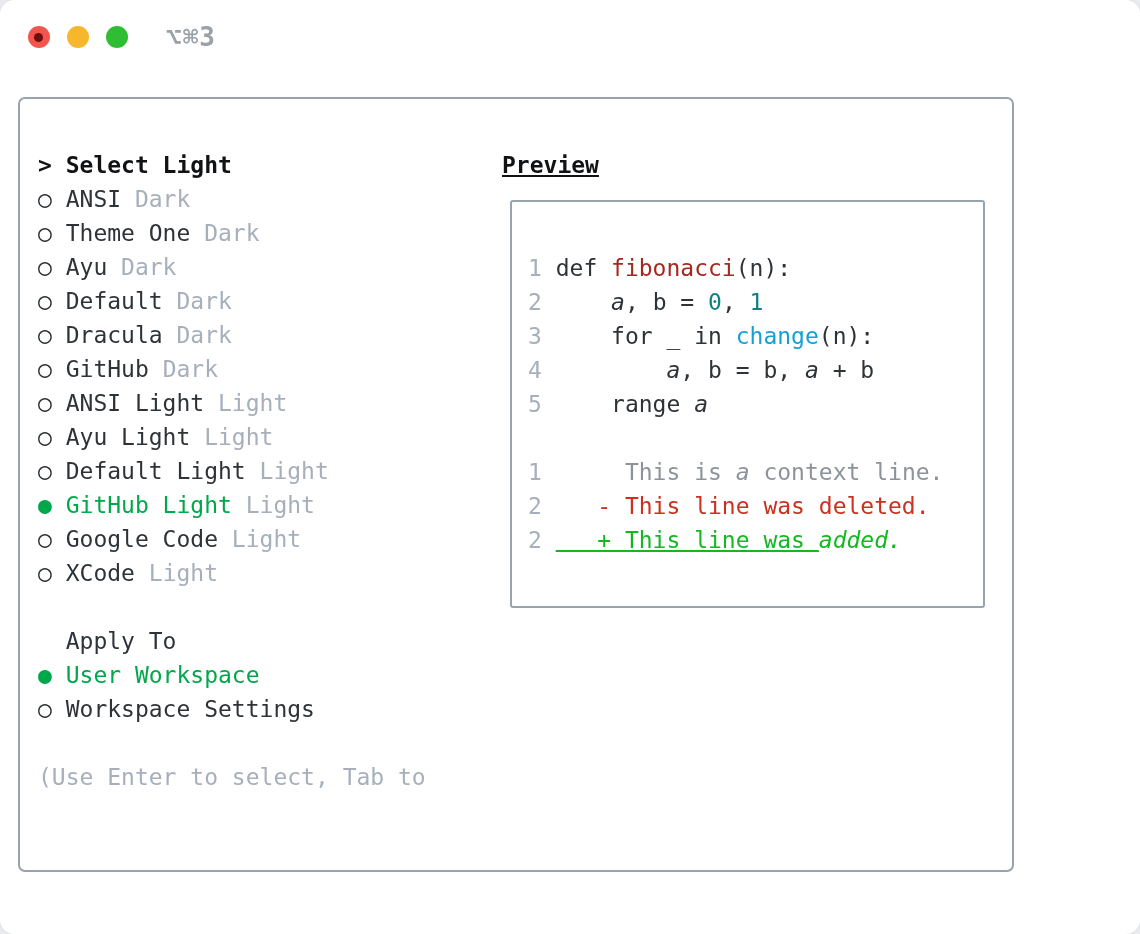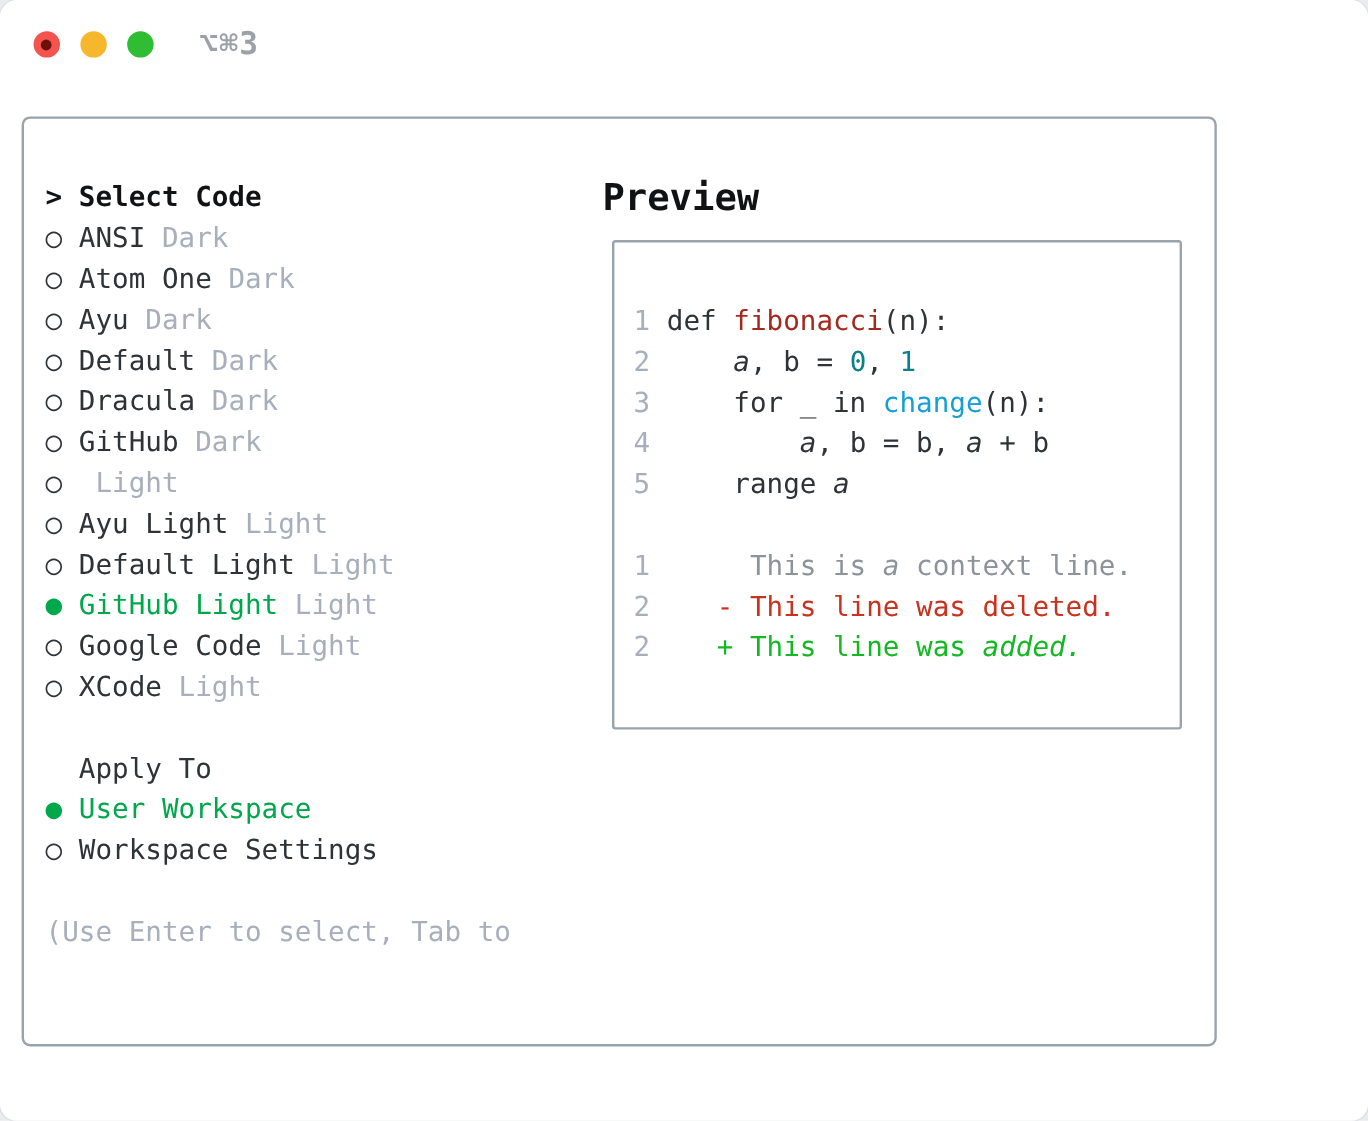--- a/index.html
+++ b/index.html
@@ -29,37 +29,37 @@
          border:2px solid var(--border);border-radius:7px;}
   .leftcol{position:absolute;left:18px;top:49px;font-size:23px;line-height:34px;color:var(--text);}
   .row{display:flex;white-space:pre;}
   .bullet{display:inline-block;width:2ch;white-space:pre;}
   .variant{margin-left:1ch;color:var(--muted);}
   .header-row{font-weight:bold;color:var(--heading);}
   .selected .bullet,.selected .label{color:var(--selection-green);}
   .spacer{height:34px;}
   .help{color:var(--muted);white-space:pre;line-height:34px;}
   
-  .preview-title{position:absolute;left:482px;top:49px;font-size:31px;line-height:34px;
-                 font-weight:bold;color:var(--heading);}
+  .preview-title{position:absolute;left:482px;top:49px;font-size:23px;line-height:34px;
+                 font-weight:bold;color:var(--heading);text-decoration:underline;}
   .preview-box{position:absolute;left:490px;top:101px;width:475px;height:408px;
                border:2px solid var(--border);border-radius:3px;background:#fff;
                padding:49px 0 0 16px;overflow:hidden;}
   .cl{display:flex;font-size:23px;line-height:34px;white-space:pre;}
   .ln{color:var(--line-number);width:1ch;margin-right:1ch;white-space:pre;}
   .segs{white-space:pre;}
   .seg-p{color:var(--text);}
   .seg-fn{color:var(--function-red);}
   .seg-v{color:var(--text);font-style:italic;}
   .seg-n{color:var(--number-teal);}
   .seg-b{color:var(--builtin-blue);}
   .seg-ctx{color:var(--context-gray);}
   .seg-ctxi{color:var(--context-gray);font-style:italic;}
   .seg-del{color:var(--deleted-red);}
-  .seg-ins{color:var(--added-green);}
+  .seg-ins{color:var(--added-green);text-decoration:underline;}
   .seg-insi{color:var(--added-green);font-style:italic;}
 </style>
 </head>
 <body>
 
 <div class="window">
 
   <div class="titlebar">
     <div class="tl tl-close">
       <div class="dot"></div>
@@ -67,31 +67,31 @@
     <div class="tl tl-min"></div>
     <div class="tl tl-zoom"></div>
     <div class="shortcut">⌥⌘3</div>
   </div>
 
   <div class="panel">
 
     <div class="leftcol">
       <div class="row header-row">
         <span class="bullet">&gt;</span>
-        <span class="label">Select Code</span>
+        <span class="label">Select Light</span>
       </div>
 
       <div class="row">
         <span class="bullet">○</span>
         <span class="label">ANSI</span>
         <span class="variant">Dark</span>
       </div>
       <div class="row">
         <span class="bullet">○</span>
-        <span class="label">Atom One</span>
+        <span class="label">Theme One</span>
         <span class="variant">Dark</span>
       </div>
       <div class="row">
         <span class="bullet">○</span>
         <span class="label">Ayu</span>
         <span class="variant">Dark</span>
       </div>
       <div class="row">
         <span class="bullet">○</span>
         <span class="label">Default</span>
@@ -102,20 +102,21 @@
         <span class="label">Dracula</span>
         <span class="variant">Dark</span>
       </div>
       <div class="row">
         <span class="bullet">○</span>
         <span class="label">GitHub</span>
         <span class="variant">Dark</span>
       </div>
       <div class="row">
         <span class="bullet">○</span>
+        <span class="label">ANSI Light</span>
         <span class="variant">Light</span>
       </div>
       <div class="row">
         <span class="bullet">○</span>
         <span class="label">Ayu Light</span>
         <span class="variant">Light</span>
       </div>
       <div class="row">
         <span class="bullet">○</span>
         <span class="label">Default Light</span>

